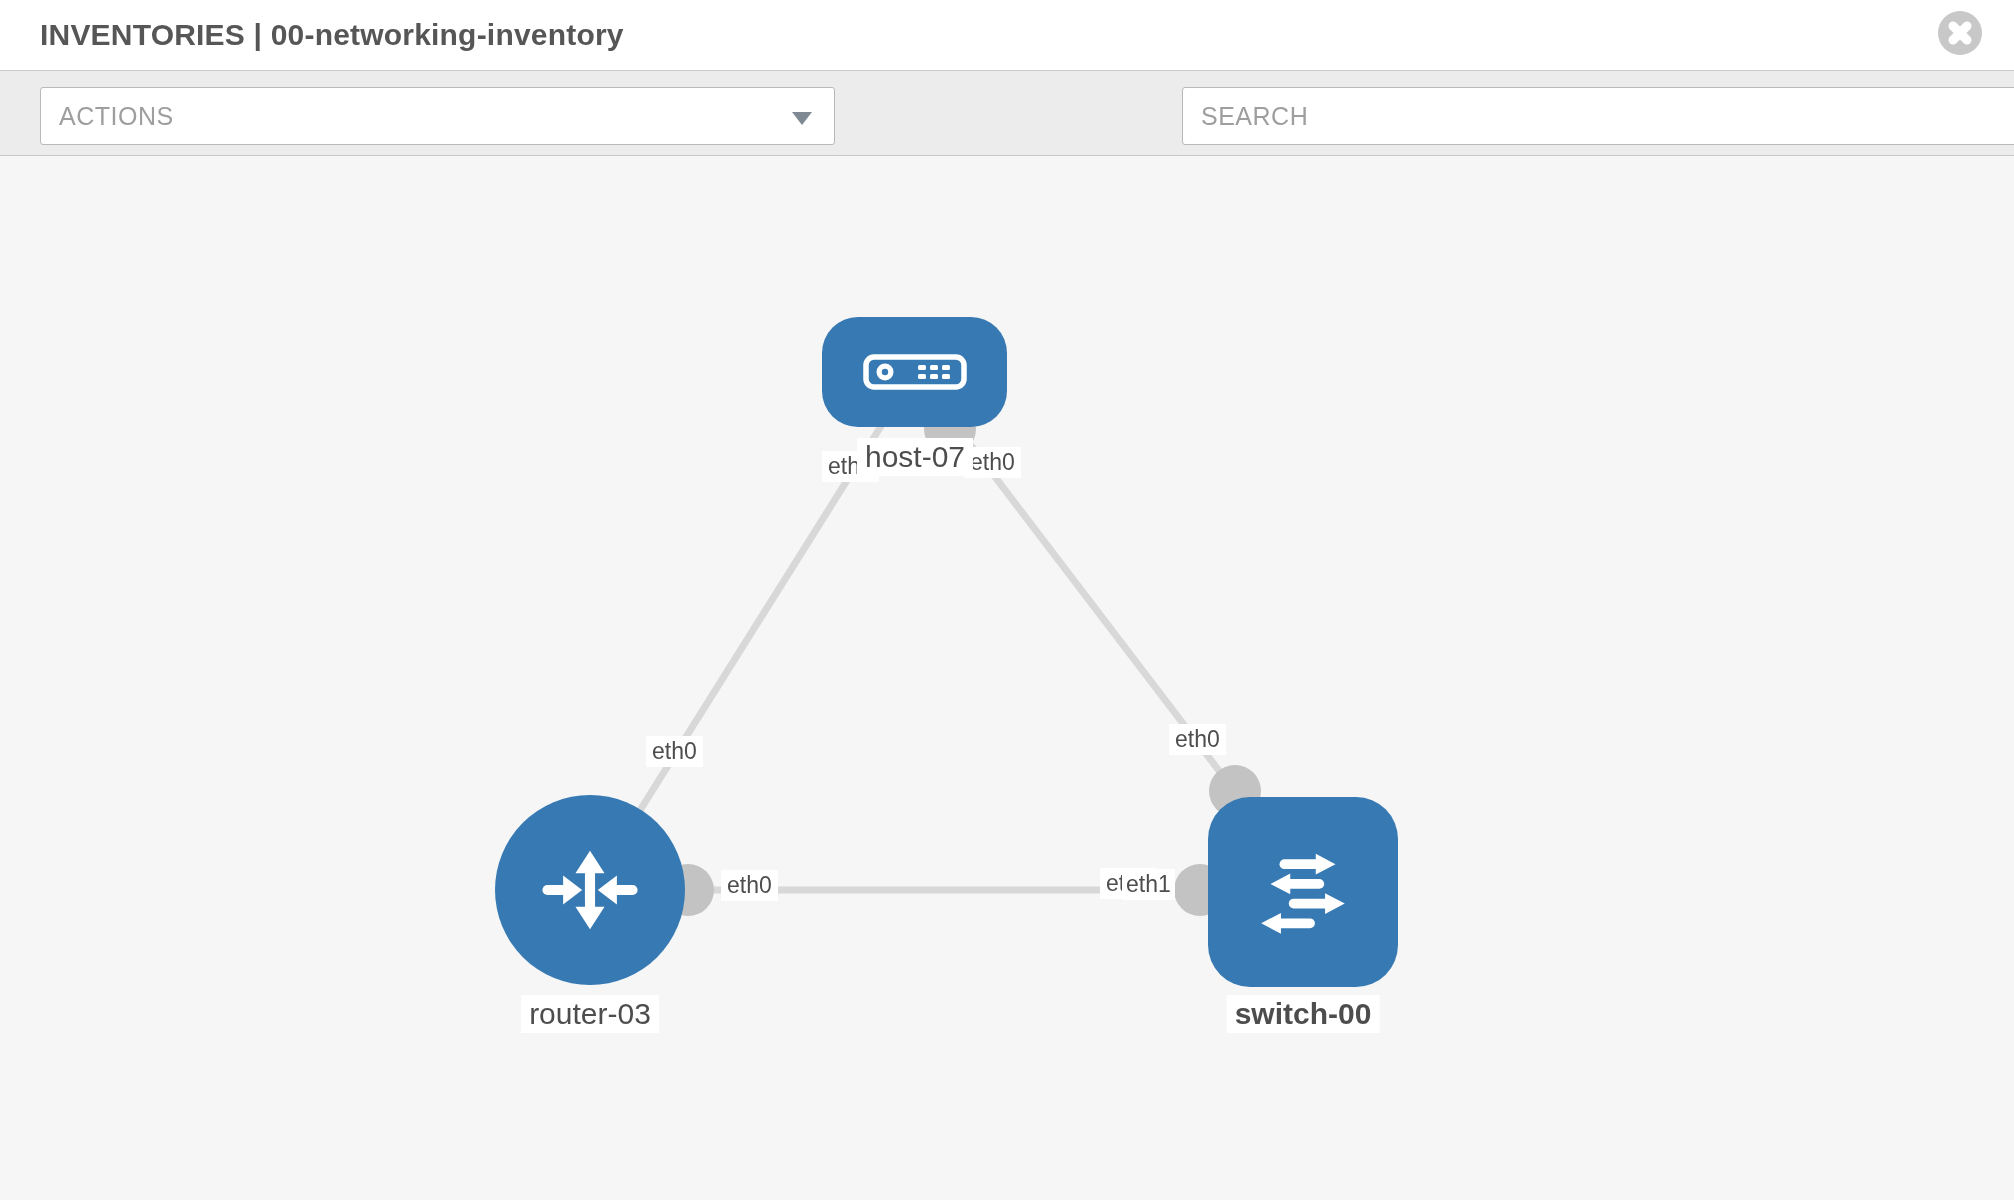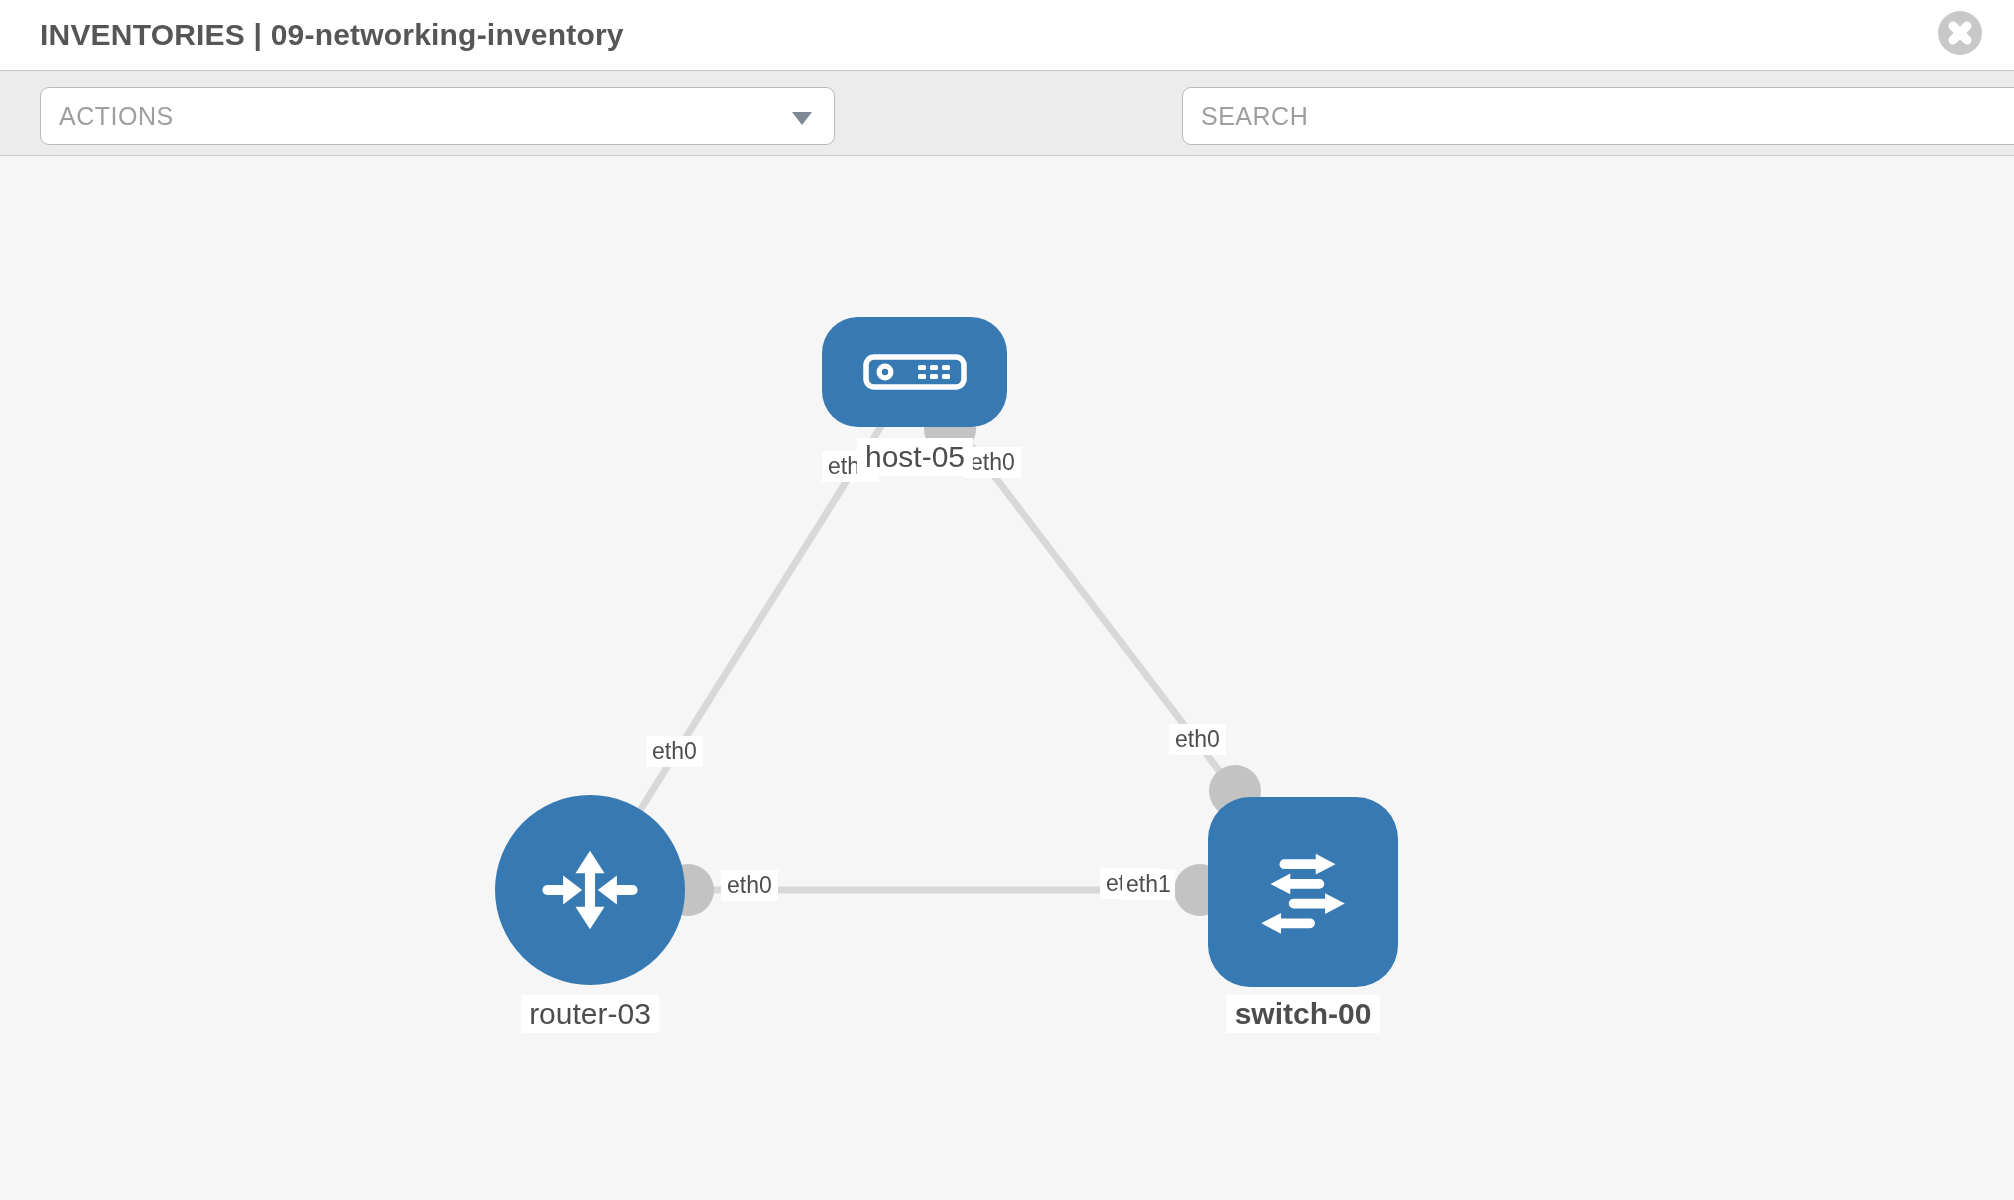--- a/index.html
+++ b/index.html
@@ -11,21 +11,21 @@
   .header { position:absolute; left:0; top:0; width:2014px; height:70px; background:#fff; }
   .page-title { position:absolute; left:40px; top:18px; font-size:30px; font-weight:bold;
     color:#565656; letter-spacing:0.2px; }
   .close-btn { position:absolute; left:1938px; top:11px; width:44px; height:44px;
     border-radius:50%; background:#c8c8c8; cursor:pointer; }
 
   
   .toolbar { position:absolute; left:0; top:70px; width:2014px; height:86px;
     background:#ececec; border-top:1px solid #c9c9c9; border-bottom:1px solid #c9c9c9; }
   .select-box { position:absolute; top:16px; height:58px; background:#fff;
-    border:1px solid #b9b9b9; border-radius:9px; cursor:pointer; }
+    border:1px solid #b9b9b9; border-radius:3px; cursor:pointer; }
   .select-box .sel-label { position:absolute; left:18px; top:14px; font-size:25px;
     color:#9e9e9e; letter-spacing:0.5px; }
   .caret { position:absolute; right:22px; top:24px; width:0; height:0;
     border-left:10px solid transparent; border-right:10px solid transparent;
     border-top:13px solid #7e8994; }
   #actions-box { left:40px; width:795px; }
   #search-box  { left:1182px; width:937px; }
   .tool-icon { position:absolute; top:96px; width:38px; height:38px; cursor:pointer; }
   #wrench { left:1055px; }
   #key    { left:1117px; }
@@ -56,21 +56,21 @@
   #nl-host   { left:915px;  top:282px; }
   #nl-router { left:590px;  top:839px; }
   #nl-switch { left:1303px; top:839px;font-weight:bold; }
 </style>
 </head>
 <body>
 
 <div id="app">
 
   <div class="header">
-    <div class="page-title">INVENTORIES | 09-networking-inventory</div>
+    <div class="page-title">INVENTORIES | 00-networking-inventory</div>
     <div class="close-btn">
       <svg width="44" height="44" viewBox="0 0 44 44">
         <line x1="15" y1="15" x2="29" y2="29" stroke="#fff" stroke-width="9" stroke-linecap="round"></line>
         <line x1="29" y1="15" x2="15" y2="29" stroke="#fff" stroke-width="9" stroke-linecap="round"></line>
       </svg>
     </div>
   </div>
 
   <div class="toolbar">
     <div class="select-box" id="actions-box">
@@ -152,18 +152,18 @@
     </div>
 
     <div class="chip port-label" id="pl0">eth0</div>
     <div class="chip port-label" id="pl1">eth0</div>
     <div class="chip port-label" id="pl2">eth0</div>
     <div class="chip port-label" id="pl3">eth0</div>
     <div class="chip port-label" id="pl4">eth0</div>
     <div class="chip port-label" id="pl5">eth0</div>
     <div class="chip port-label" id="pl6">eth1</div>
 
-    <div class="chip node-label" id="nl-host">host-05</div>
+    <div class="chip node-label" id="nl-host">host-07</div>
     <div class="chip node-label" id="nl-router">router-03</div>
     <div class="chip node-label" id="nl-switch">switch-00</div>
 
   </div>
 </div>
 
 </body></html>

